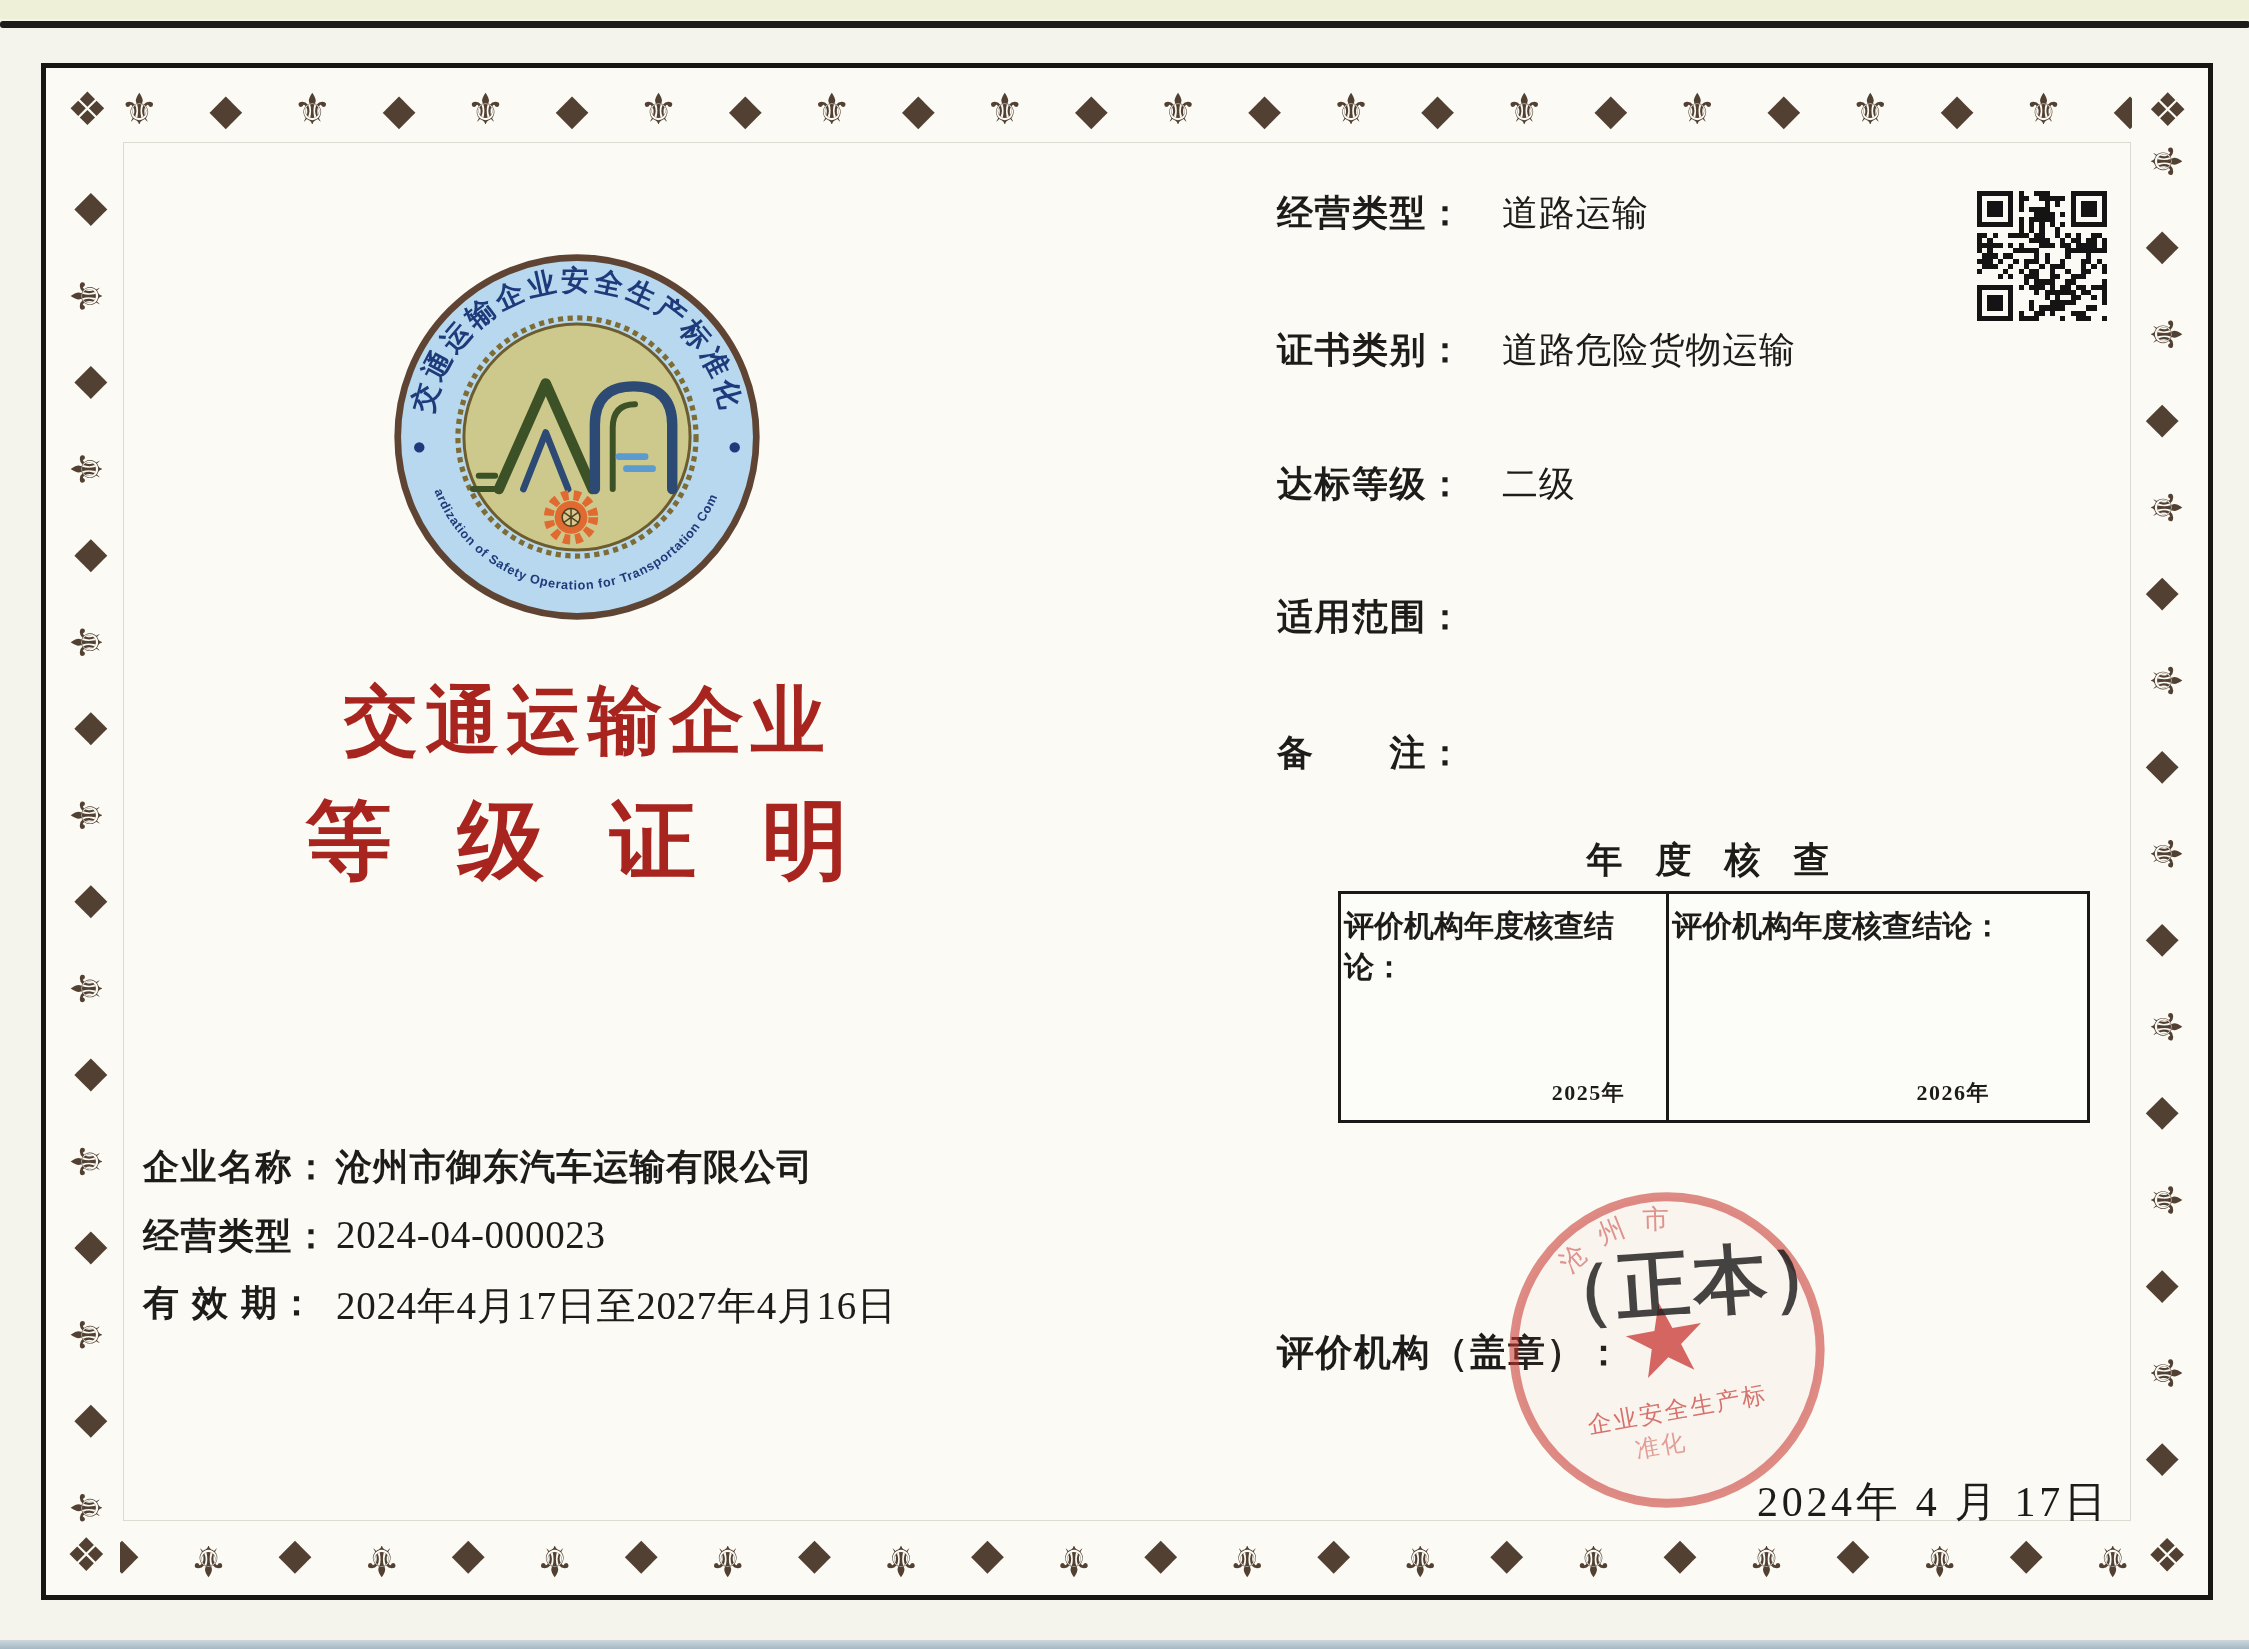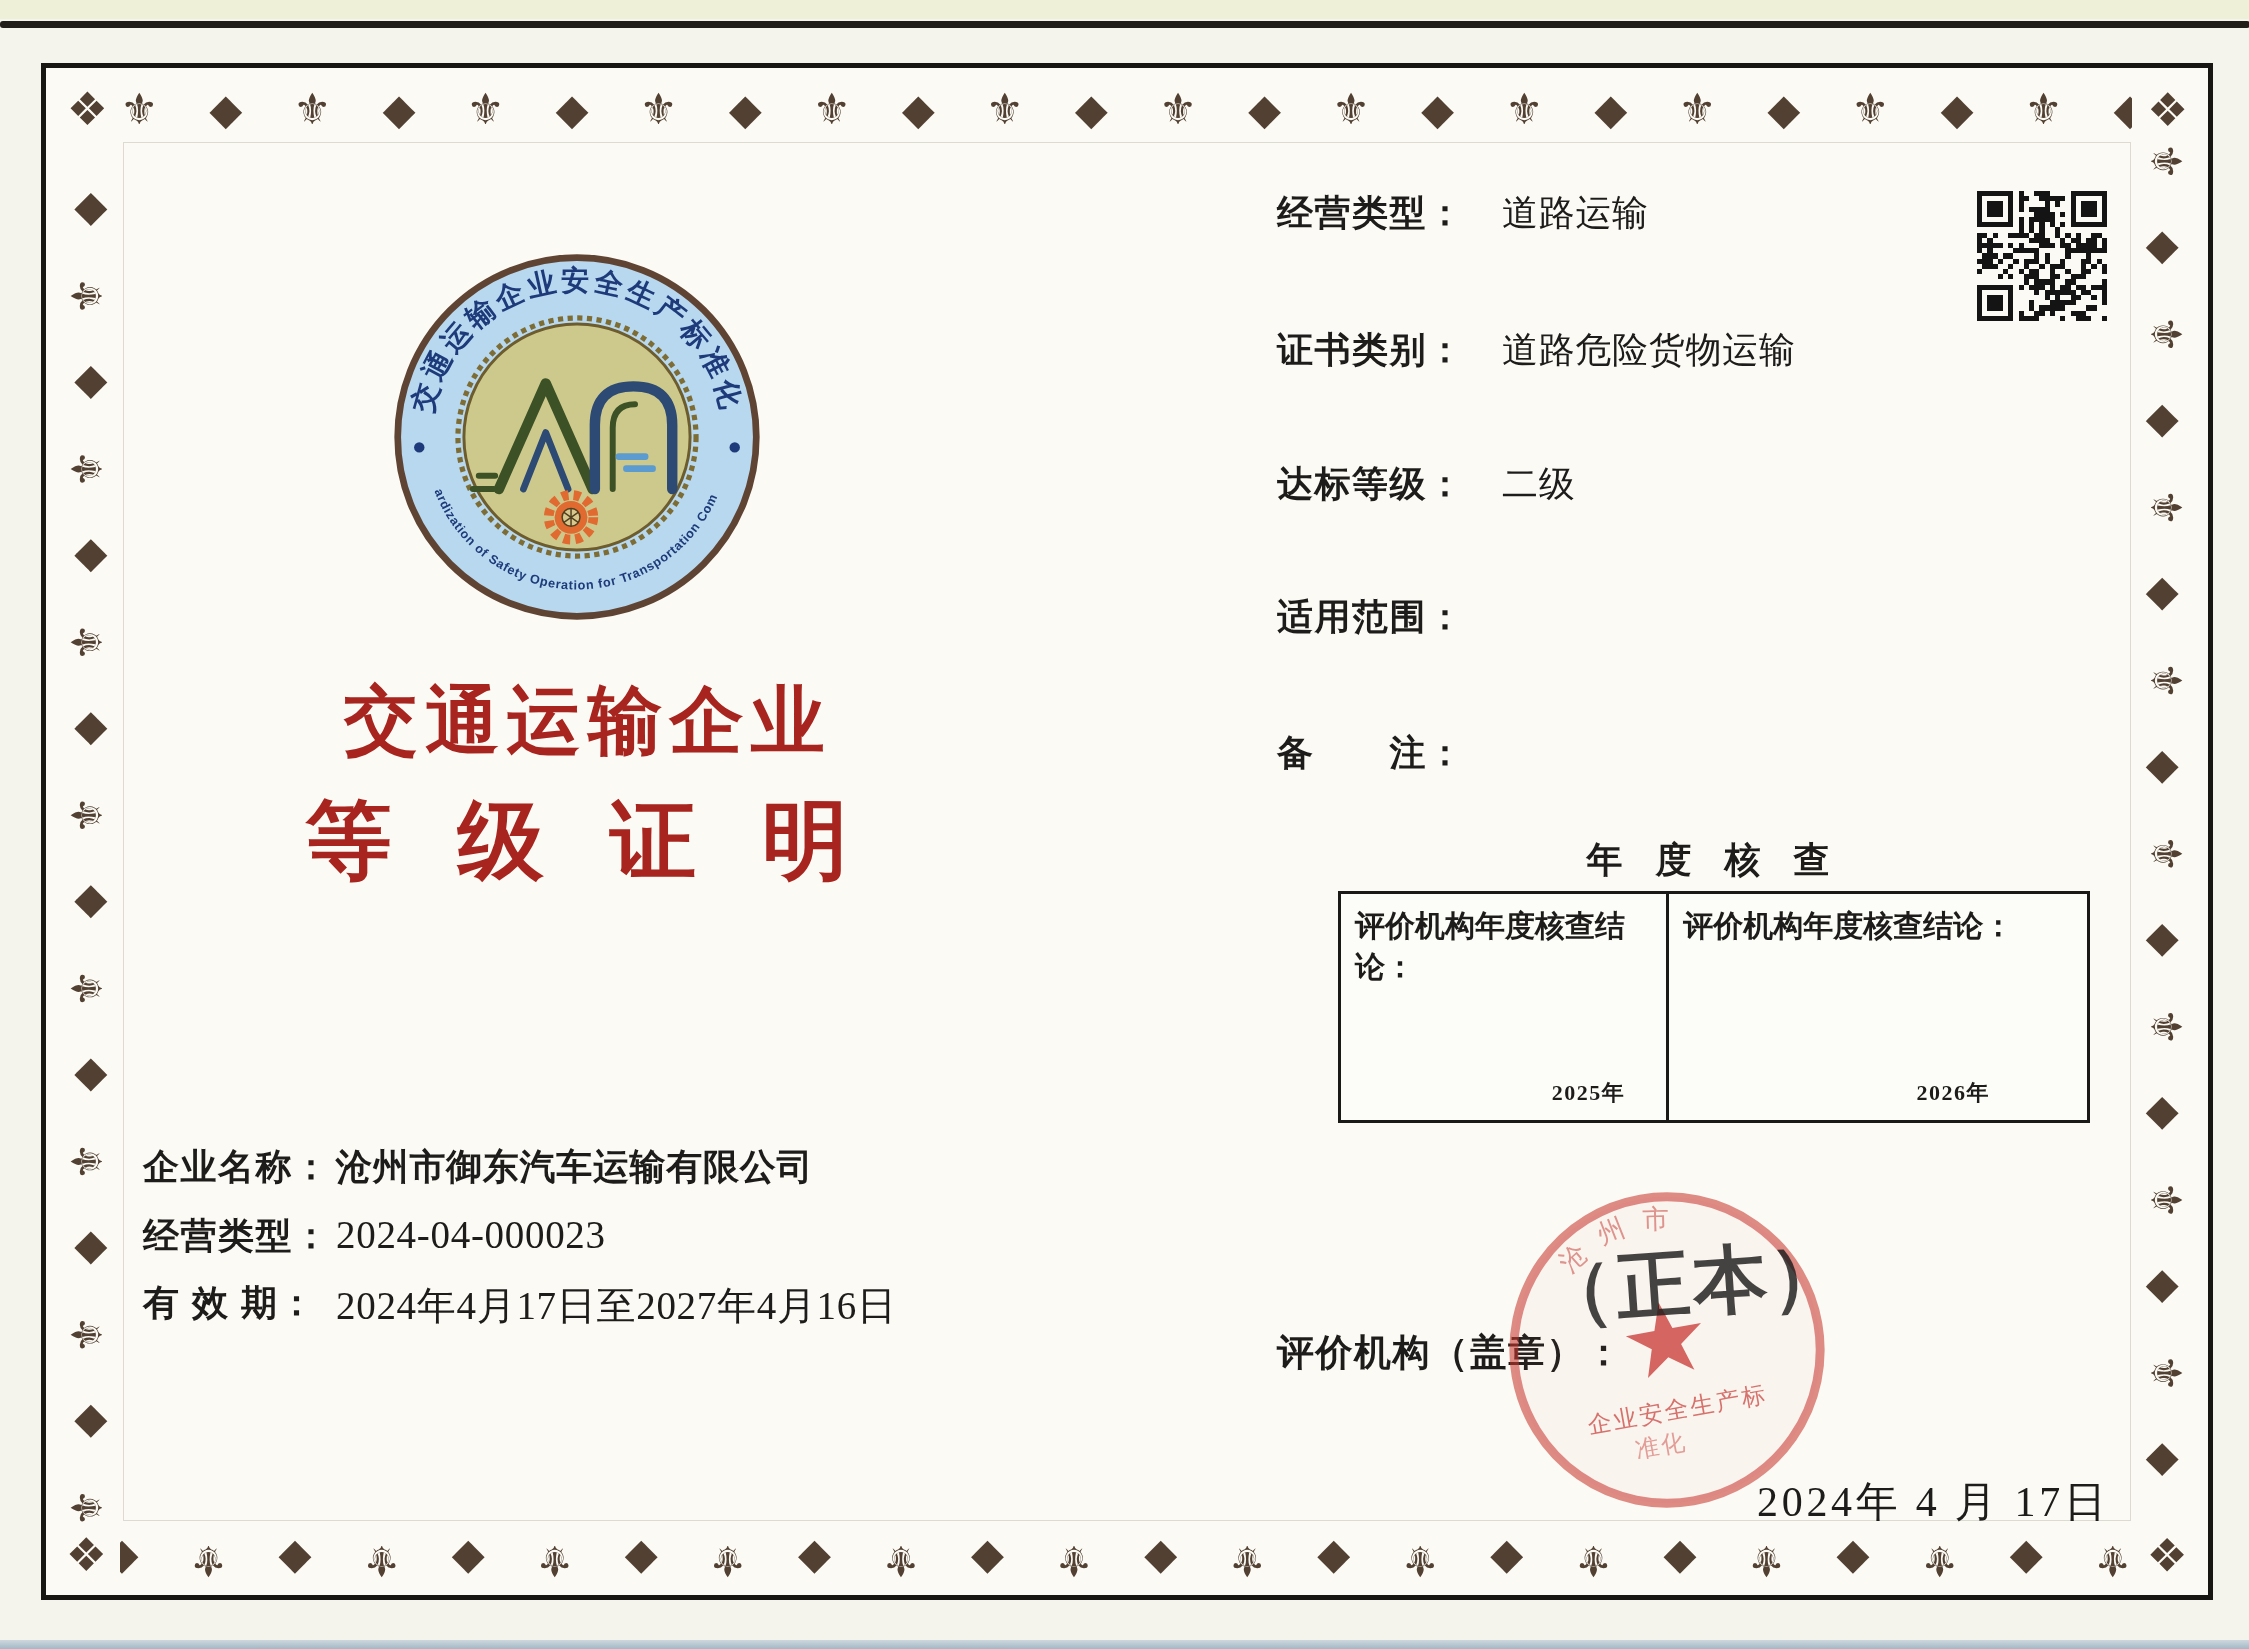--- a/index.html
+++ b/index.html
@@ -76,21 +76,21 @@
   .ar-heading{
     position:absolute;left:1292px;top:768px;width:752px;text-align:center;
     font-family:"Liberation Serif", serif;font-weight:bold;
     font-size:36px;letter-spacing:12px;
   }
   .ar-table{
     position:absolute;left:1292px;top:823px;width:752px;height:232px;
     box-sizing:border-box;border:3px solid #1a1917;display:flex;
     background:rgba(255,255,255,.35);
   }
-  .ar-cell{position:relative;box-sizing:border-box;padding:12px 14px;}
+  .ar-cell{position:relative;box-sizing:border-box;padding:12px 3px;}
   .ar-cell-1{width:44%;border-right:3px solid #1a1917;}
   .ar-cell-2{width:56%;}
   .ar-cell-header{font-weight:bold;font-size:30px;letter-spacing:0px;}
   .ar-year{
     position:absolute;bottom:12px;font-family:"Liberation Serif", serif;
     font-size:22px;font-weight:bold;letter-spacing:1.5px;
   }
   .ar-year-1{right:41px;}
   .ar-year-2{right:97px;}
   

